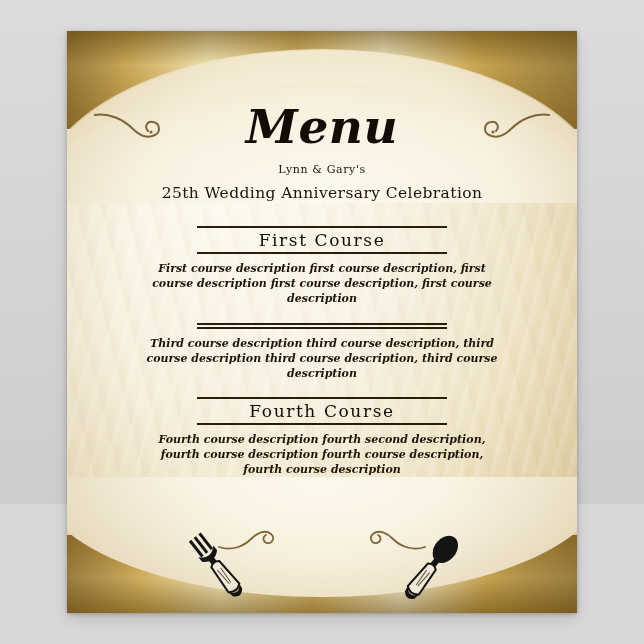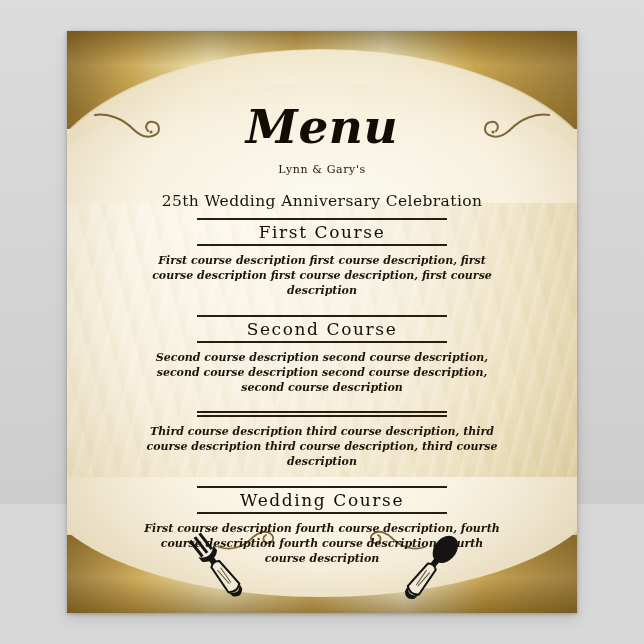--- a/index.html
+++ b/index.html
@@ -131,29 +131,29 @@
   }
 
   .couple {
     margin-top: 13px;
     font-family: "DejaVu Serif", serif;
     font-size: 11px;
     letter-spacing: 0.6px;
     color: #1c1409;
   }
   .occasion {
-    margin-top: 16px;
+    margin-top: 8px;
     font-family: "DejaVu Serif", serif;
     font-size: 15.5px;
     letter-spacing: 0.4px;
     color: #1c1409;
   }
 
   .courses {
-    margin-top: 8px;
+    margin-top: 24px;
   }
   .course {
     margin-bottom: 16px;
   }
   .rule {
     width: 250px;
     height: 0;
     margin: 0 auto 2px auto;
     border-top: 2px solid #2a1d0c;
   }
@@ -281,37 +281,31 @@
 
       <div class="courses">
 
         <div class="course">
           <div class="rule"></div>
           <div class="course-name">First Course</div>
           <div class="rule-under"></div>
           <div class="course-desc">First course description first course description, first course description first course description, first course description</div>
         </div>
 
-        <div class="course">
-          <div class="rule"></div>
-          <div class="course-name">Second Course</div>
-          <div class="rule-under"></div>
-          <div class="course-desc">Second course description second course description, second course description second course description, second course description</div>
-        </div>
 
         <div class="course">
           <div class="rule"></div>
           <div class="rule-under"></div>
           <div class="course-desc">Third course description third course description, third course description third course description, third course description</div>
         </div>
 
         <div class="course">
           <div class="rule"></div>
-          <div class="course-name">Wedding Course</div>
+          <div class="course-name">Fourth Course</div>
           <div class="rule-under"></div>
-          <div class="course-desc">First course description fourth course description, fourth course description fourth course description, fourth course description</div>
+          <div class="course-desc">Fourth course description fourth second description, fourth course description fourth course description, fourth course description</div>
         </div>
 
       </div>
     </div>
 
   </div>
 </div>
 
 </body></html>

